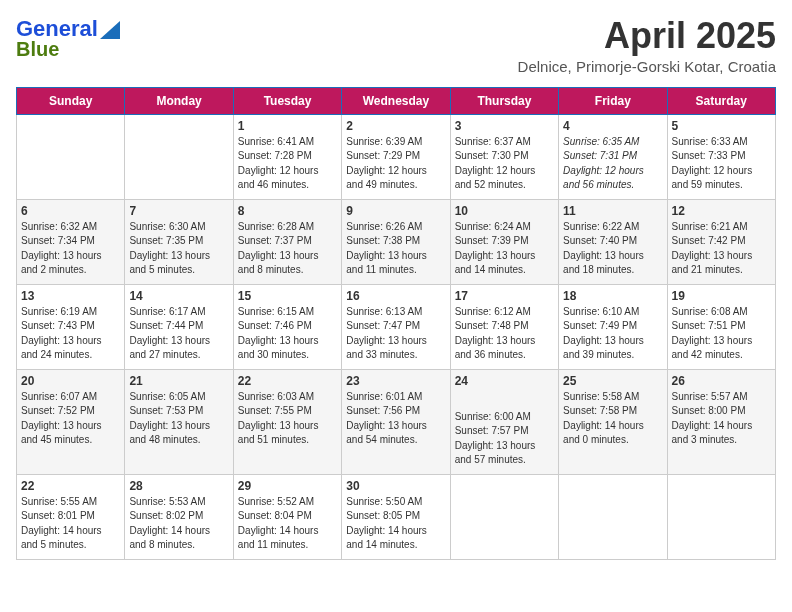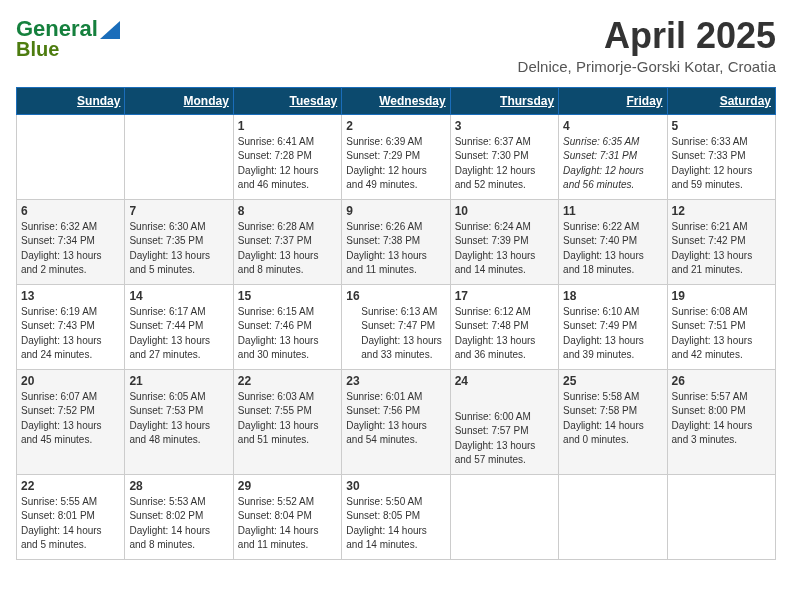--- a/index.html
+++ b/index.html
@@ -38,28 +38,27 @@
       font-size: 15px;
       color: #555;
       margin-top: 2px;
     }
     table {
       width: 100%;
       border-collapse: collapse;
       table-layout: fixed;
     }
     thead tr th {
-      background: #0c4a6e;
+      background: #be185d;
       color: #fff;
       font-size: 12px;
       font-weight: bold;
       padding: 6px 4px;
-      text-align: right;
+      text-align: center;
       border: 1px solid #1a6dba;
-      text-decoration: underline;
     }
     tbody tr td {
       border: 1px solid #ccc;
       vertical-align: top;
       padding: 4px 4px 6px 4px;
       font-size: 10px;
       color: #333;
       height: 85px;
     }
     .day-num {
@@ -81,21 +80,21 @@
       background: #f5f5f5;
     }
     .empty { background: #fff !important; }
   </style>
 </head>
 <body>
 
 <div class="header">
   <div class="logo">
     <div class="logo-row">
-      <span style="font-size:22px;font-weight:bold;color:#15803d;">General</span>
+      <span style="font-size:22px;font-weight:bold;color:#1d4ed8;">General</span>
 
       <svg width="20" height="18" viewBox="0 0 20 18" style="margin-left:2px;margin-top:2px;">
         <polygon points="0,18 20,0 20,18" fill="#1a6dba"></polygon>
       </svg>
     </div>
     <span style="font-size:20px;font-weight:bold;color:#4d7c0f;margin-top:-4px;">Blue</span>
   </div>
   <div class="title-area">
     <div class="month-title">April 2025</div>
     <div class="location">Delnice, Primorje-Gorski Kotar, Croatia</div>
@@ -222,21 +221,21 @@
         </td>
         <td>
           <span class="day-num">15</span>
           <div class="day-detail" style="white-space: pre-line;">Sunrise: 6:15 AM
 Sunset: 7:46 PM
 Daylight: 13 hours
 and 30 minutes.</div>
         </td>
         <td>
           <span class="day-num">16</span>
-          <div class="day-detail" style="white-space: pre-line; margin-left: 15px;">Sunrise: 6:13 AM
+          <div class="day-detail" style="white-space: pre-line;">Sunrise: 6:13 AM
 Sunset: 7:47 PM
 Daylight: 13 hours
 and 33 minutes.</div>
         </td>
         <td>
           <span class="day-num">17</span>
           <div class="day-detail" style="white-space: pre-line;">Sunrise: 6:12 AM
 Sunset: 7:48 PM
 Daylight: 13 hours
 and 36 minutes.</div>

